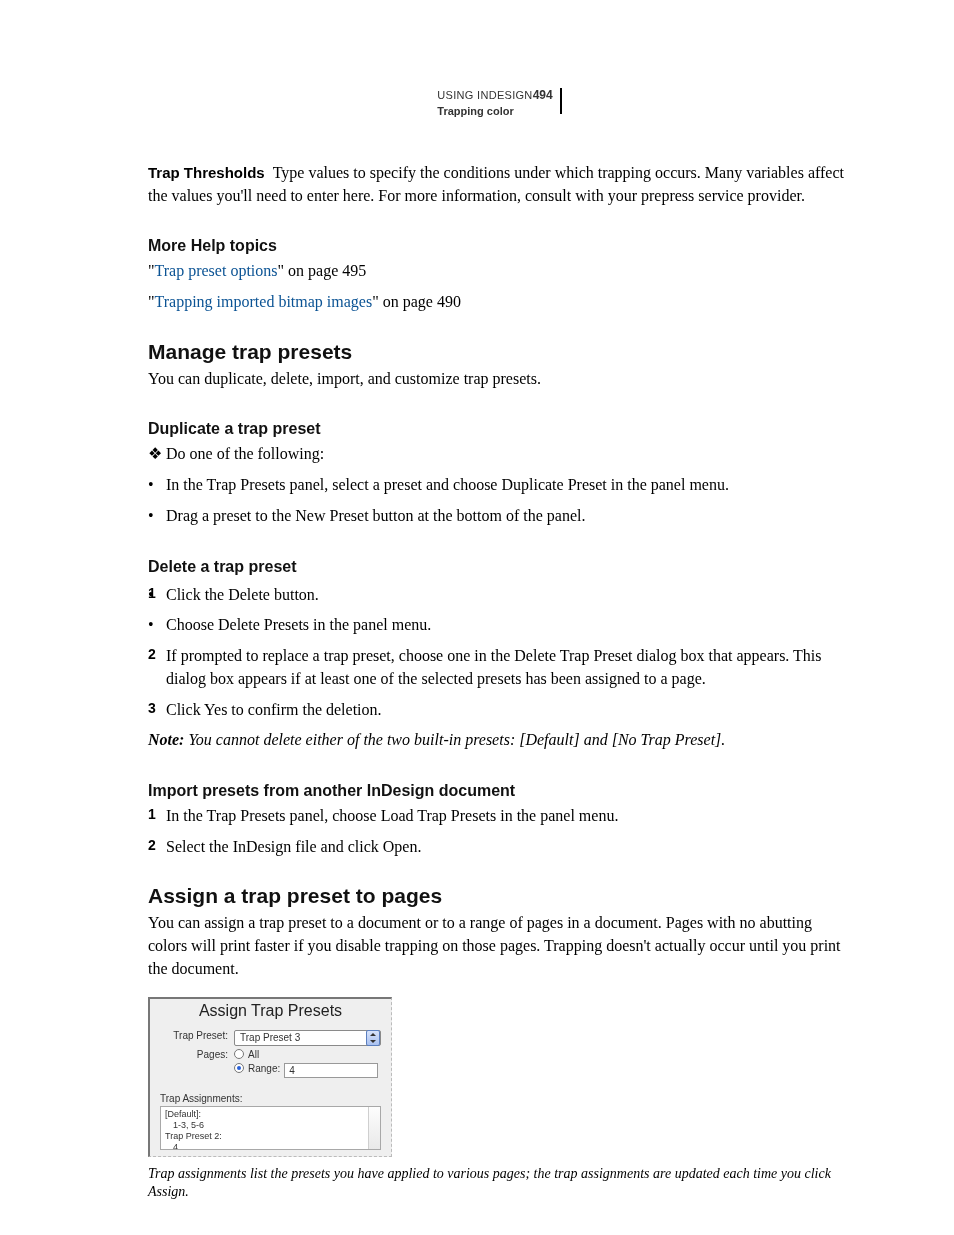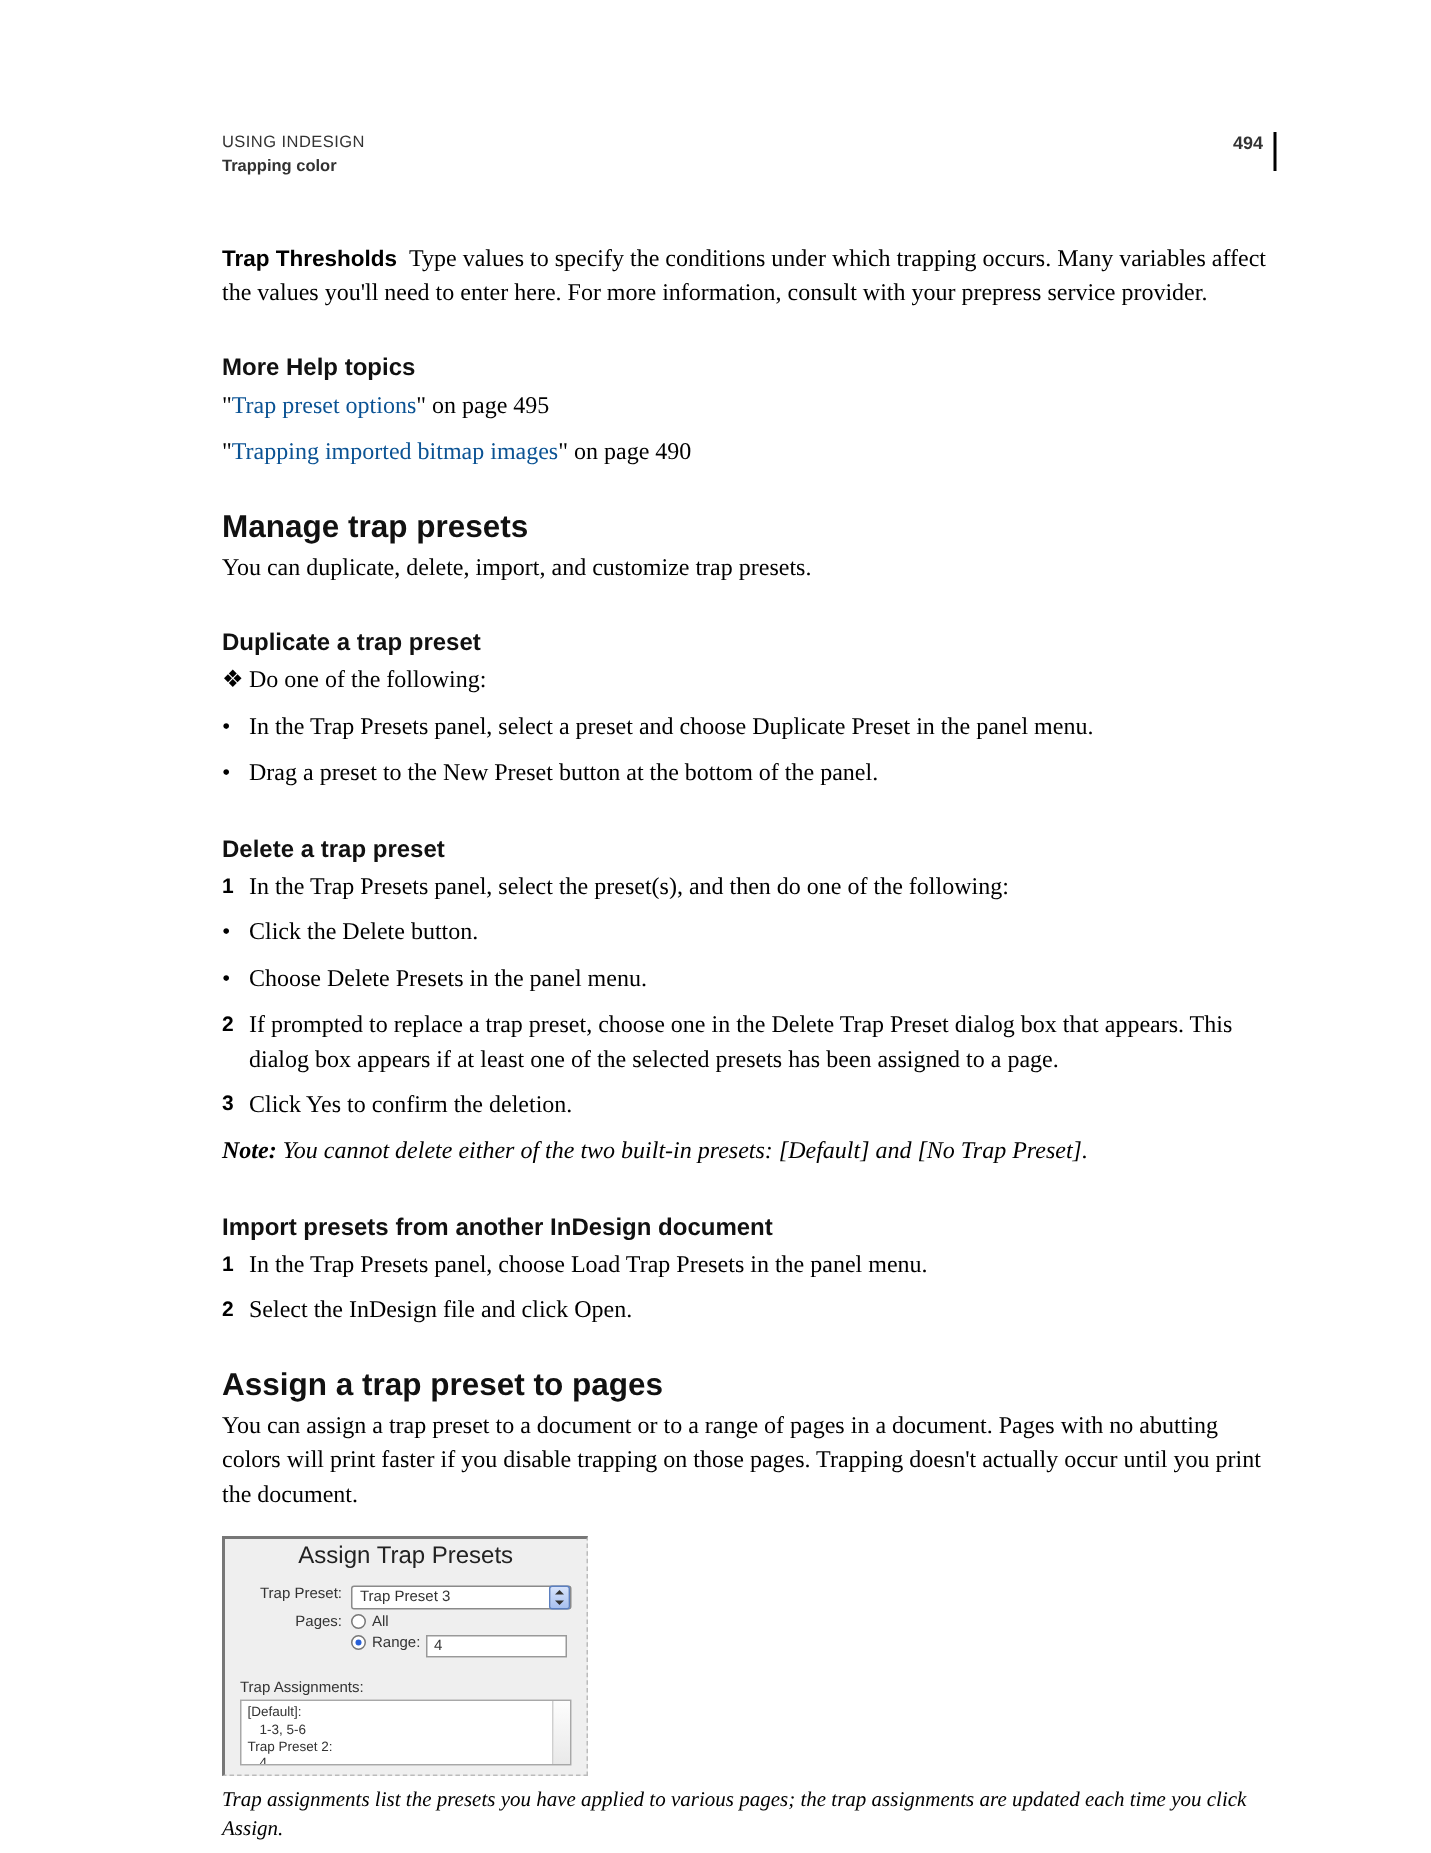--- a/index.html
+++ b/index.html
@@ -12,21 +12,21 @@
   }
   .page {
     width: 954px;
     min-height: 1235px;
     box-sizing: border-box;
     padding: 88px 103px 40px 148px;
     position: relative;
   }
   .header {
     display: flex;
-    justify-content: space-between;
+    justify-content: center;
     align-items: flex-start;
     margin-bottom: 42px;
   }
   .header-left {
     font-family: "Myriad Pro", "Helvetica Neue", Arial, sans-serif;
     font-size: 11px;
     line-height: 1.45;
     color: #333;
   }
   .header-left .line1 { letter-spacing: 0.3px; }
@@ -268,21 +268,20 @@
       <li>
         <span class="marker">•</span>
         <span>Drag a preset to the New Preset button at the bottom of the panel.</span>
       </li>
     </ul>
 
     <h2 class="sub">Delete a trap preset</h2>
     <ul class="list">
       <li class="ol">
         <span class="marker">1</span>
-        <span>In the Trap Presets panel, select the preset(s), and then do one of the following:</span>
       </li>
       <li>
         <span class="marker">•</span>
         <span>Click the Delete button.</span>
       </li>
       <li>
         <span class="marker">•</span>
         <span>Choose Delete Presets in the panel menu.</span>
       </li>
       <li class="ol">

